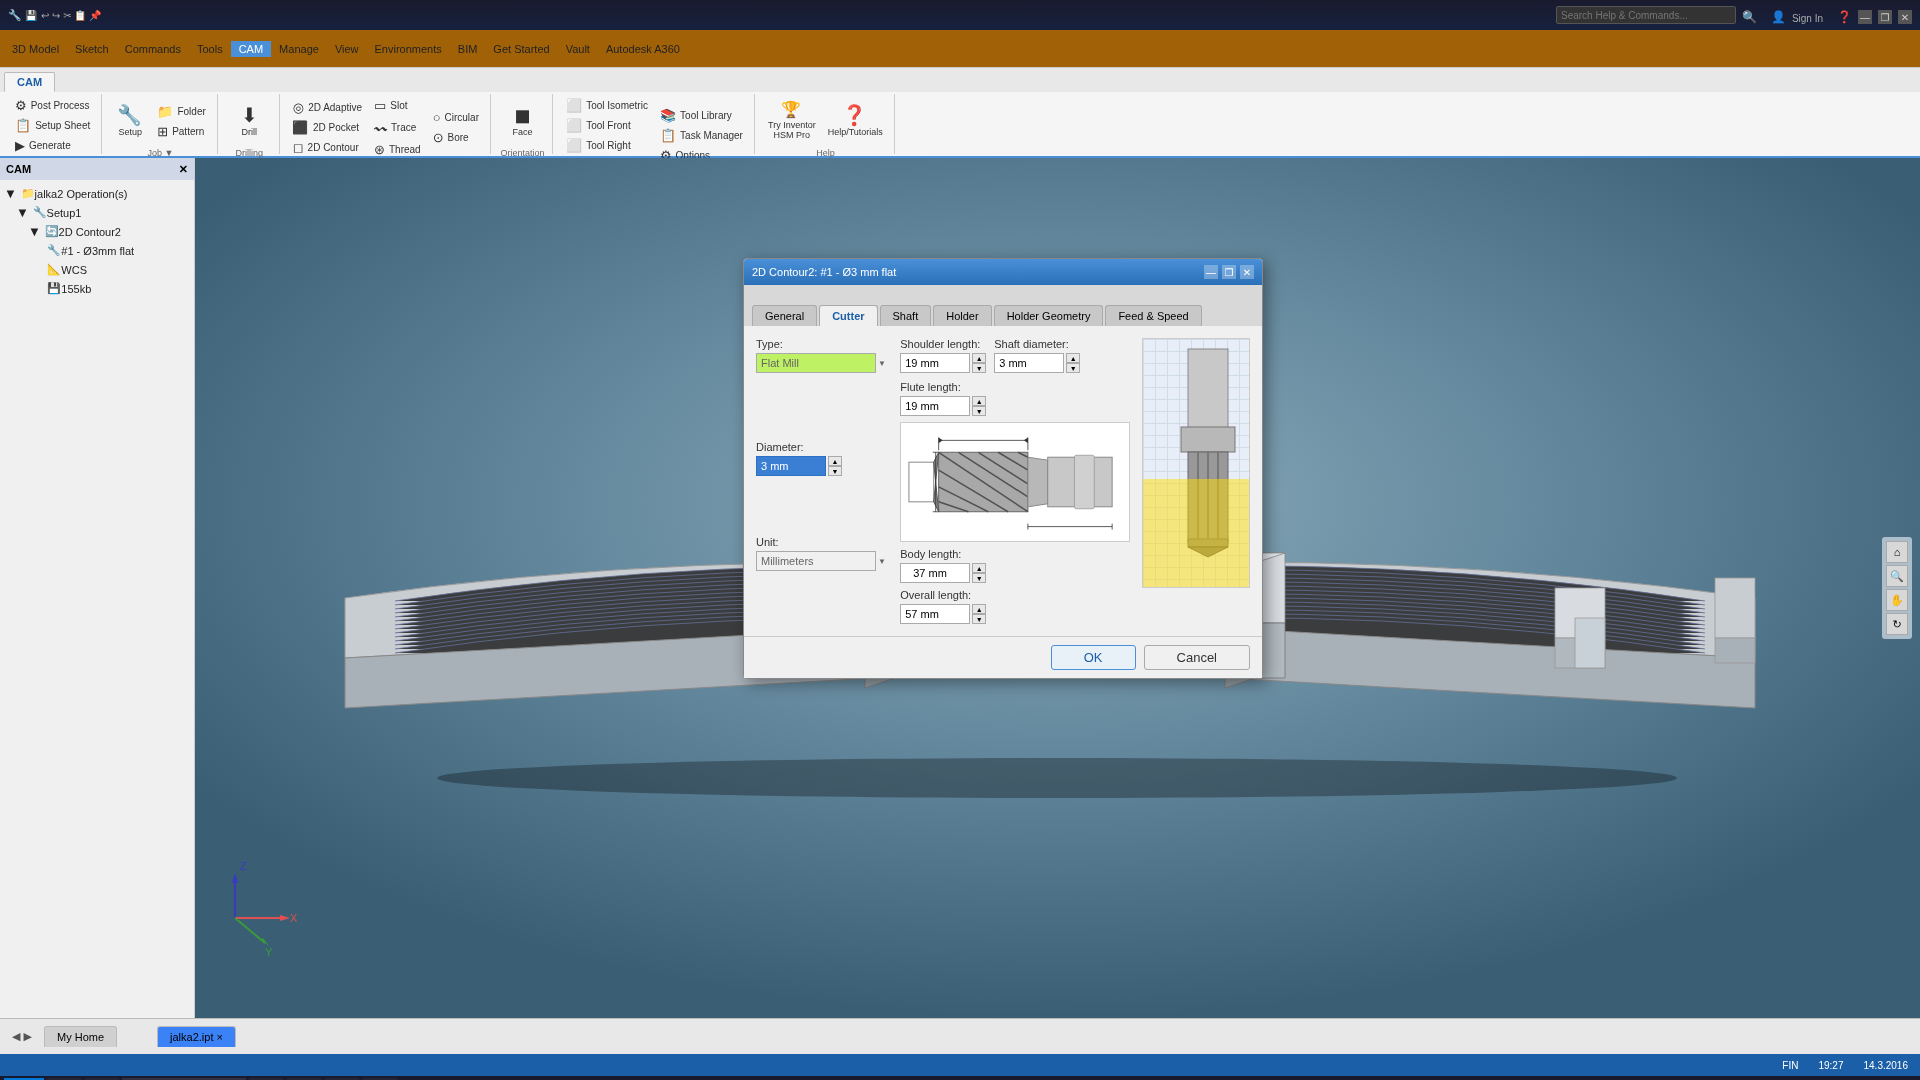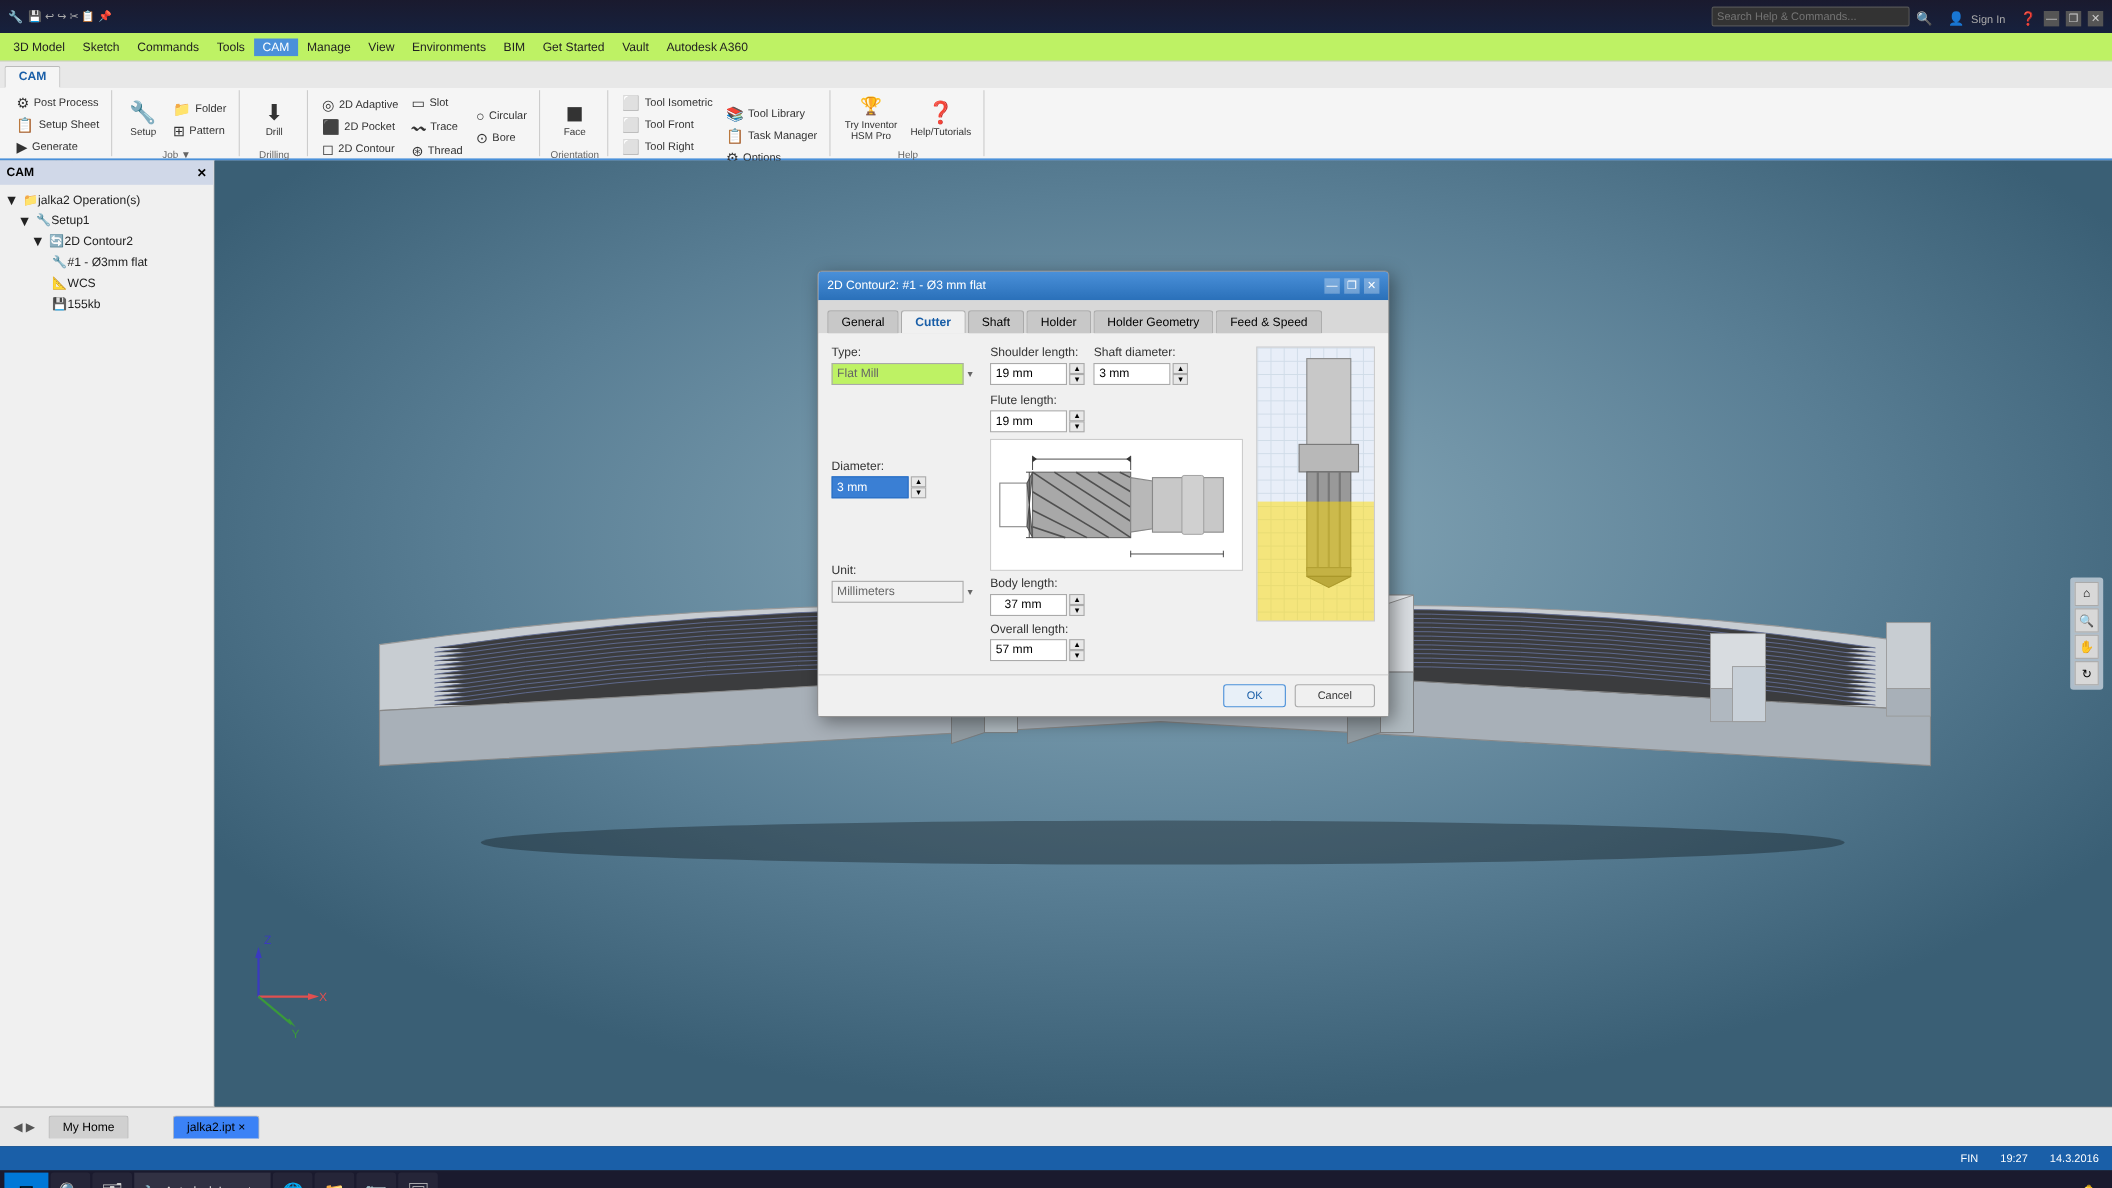--- a/index.html
+++ b/index.html
@@ -15,22 +15,22 @@
       padding: 0 8px;
       color: #ccc;
     }
     #titlebar .title-center { flex: 1; text-align: center; font-size: 12px; color: #ddd; }
     #titlebar .title-left { display: flex; align-items: center; gap: 4px; }
     #titlebar .title-right { display: flex; align-items: flex-end; gap: 6px; }
     .win-btn { width: 14px; height: 14px; border: none; background: #555; color: #ccc; font-size: 10px; cursor: pointer; display: flex; align-items: center; justify-content: center; }
 
     
     #menubar {
-      height: 26px;
-      background: #bef264;
+      height: 38px;
+      background: #a16207;
       display: flex;
       align-items: center;
       padding: 0 4px;
       border-bottom: 1px solid #ccc;
     }
     .menu-item { padding: 2px 8px; font-size: 11px; color: #222; cursor: pointer; white-space: nowrap; }
     .menu-item.active { background: #4a90d9; color: white; }
 
     
     #ribbon {
@@ -272,21 +272,21 @@
       font-size: 10px;
       cursor: pointer;
       display: flex;
       align-items: center;
       justify-content: center;
     }
 
     #dialog-tabs {
       display: flex;
       background: #d8d8d8;
-      padding: 9px 8px 0;
+      padding: 20px 8px 0;
       gap: 2px;
     }
     .dialog-tab {
       padding: 4px 12px;
       font-size: 11px;
       cursor: pointer;
       background: #c8c8c8;
       border: 1px solid #aaa;
       border-bottom: none;
       border-radius: 3px 3px 0 0;
@@ -346,22 +346,22 @@
 
     #dialog-footer {
       padding: 8px 12px;
       display: flex;
       justify-content: flex-end;
       gap: 8px;
       background: #f0f0f0;
       border-top: 1px solid #ccc;
     }
     .dlg-btn {
-      padding: 4px 20px;
-      font-size: 10px;
+      padding: 4px 32px;
+      font-size: 13px;
       cursor: pointer;
       border-radius: 3px;
     }
     .dlg-btn-ok {
       background: #e8f0f8;
       border: 1px solid #4a90d9;
       color: #1a5fa8;
     }
     .dlg-btn-cancel {
       background: #f0f0f0;

